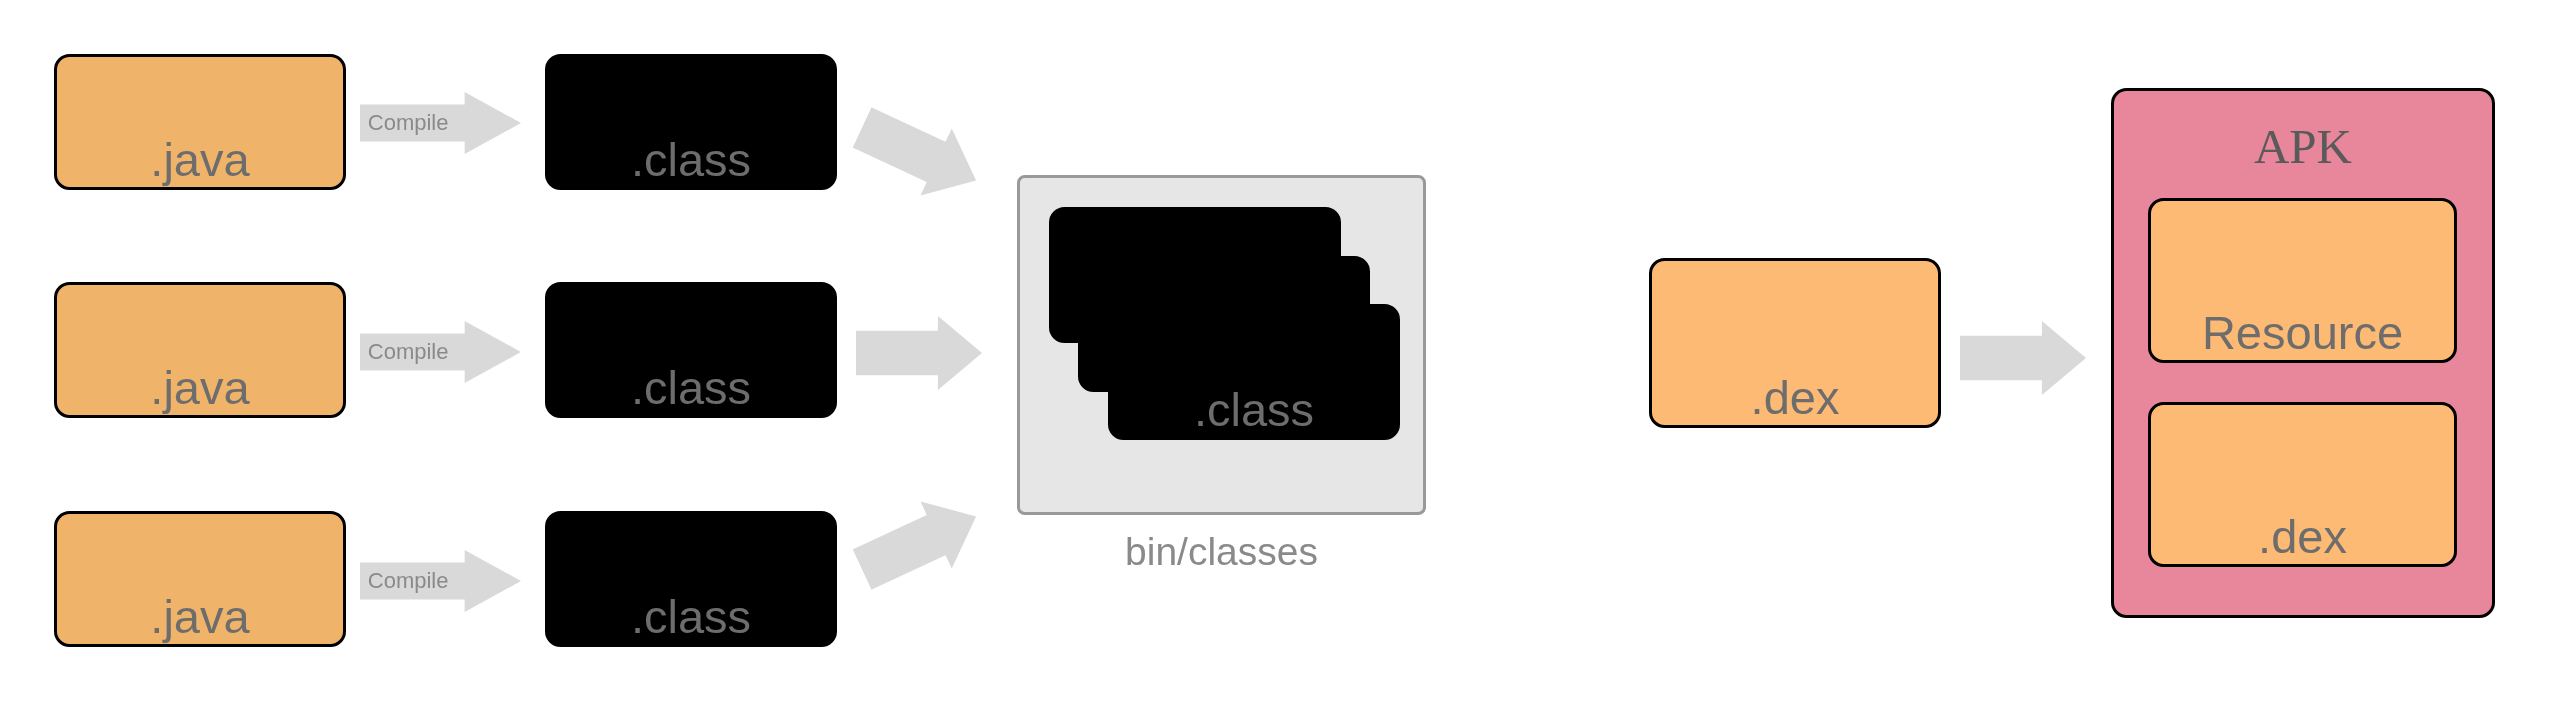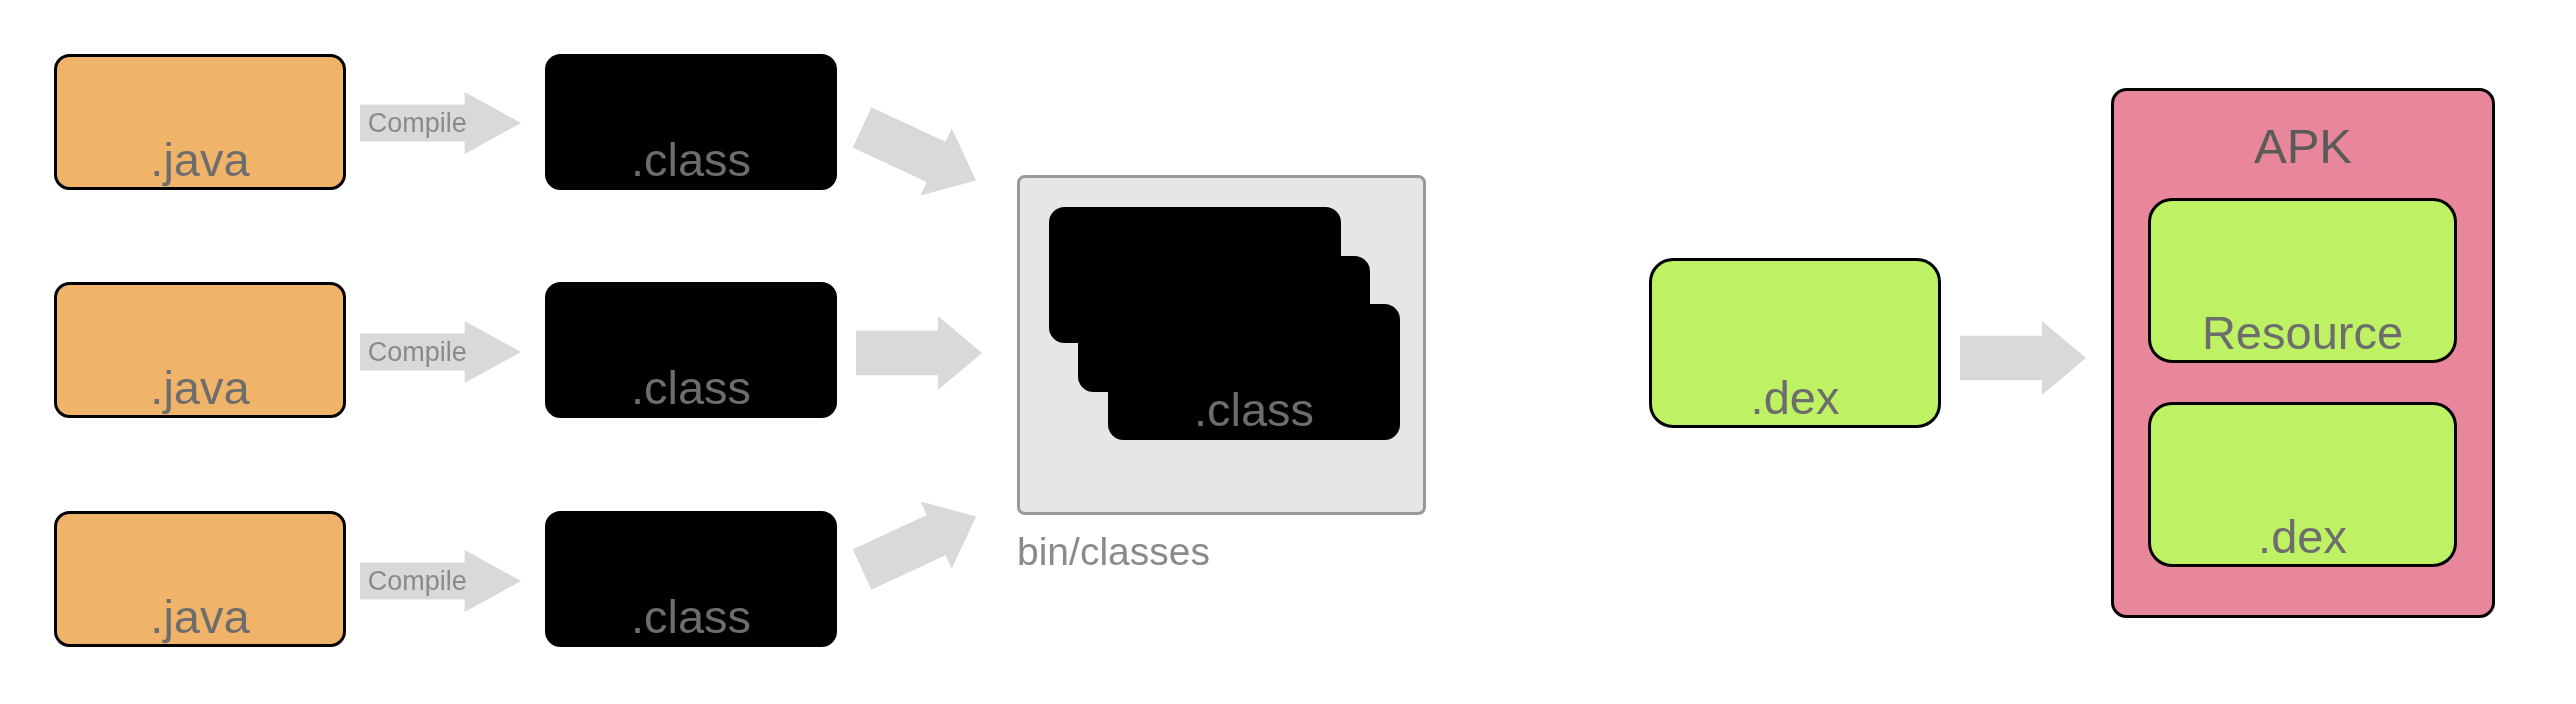--- a/index.html
+++ b/index.html
@@ -19,63 +19,65 @@
     border: 3.9px solid #000;
     border-radius: 15.6px;
     display: flex;
     align-items: flex-end;
     justify-content: center;
     font-size: 47px;
     box-sizing: border-box;
   }
   .orange { background: #f0b36a; }
   .green  { background: #000000; }
-  .blue   { background: #bef264; border-radius: 24px; }
+  .blue   { background: #fdba74; }
 
   .bin-container {
     position: absolute;
     background: #e6e6e6;
     border: 3.9px solid #999;
     border-radius: 7.8px;
     box-sizing: border-box;
   }
   .bin-label {
     position: absolute;
     font-size: 39px;
     color: #8a8a8a;
+    text-align: center;
   }
   .apk-container {
     position: absolute;
     background: #e8879c;
     border: 3.9px solid #000;
     border-radius: 15.6px;
     box-sizing: border-box;
   }
   .apk-title {
     position: absolute;
     font-size: 49px;
     color: #5a5a5a;
     text-align: center;
     width: 100%;
+    font-family: Liberation Serif, serif;
   }
 
   
   .arrow {
     position: absolute;
     height: 64px;
     background: #d9d9d9;
     clip-path: polygon(0% 20%, 65% 20%, 65% 0%, 100% 50%, 65% 100%, 65% 80%, 0% 80%);
     display: flex;
     align-items: center;
     padding-left: 7.8px;
     box-sizing: border-box;
     transform-origin: center center;
   }
   .arrow .label {
-    font-size: 27px;
+    font-size: 22px;
     color: #8a8a8a;
     white-space: nowrap;
   }
   .arrow.small { height: 62px; }
 </style>
 </head>
 <body>
 
 <div class="canvas">
 

